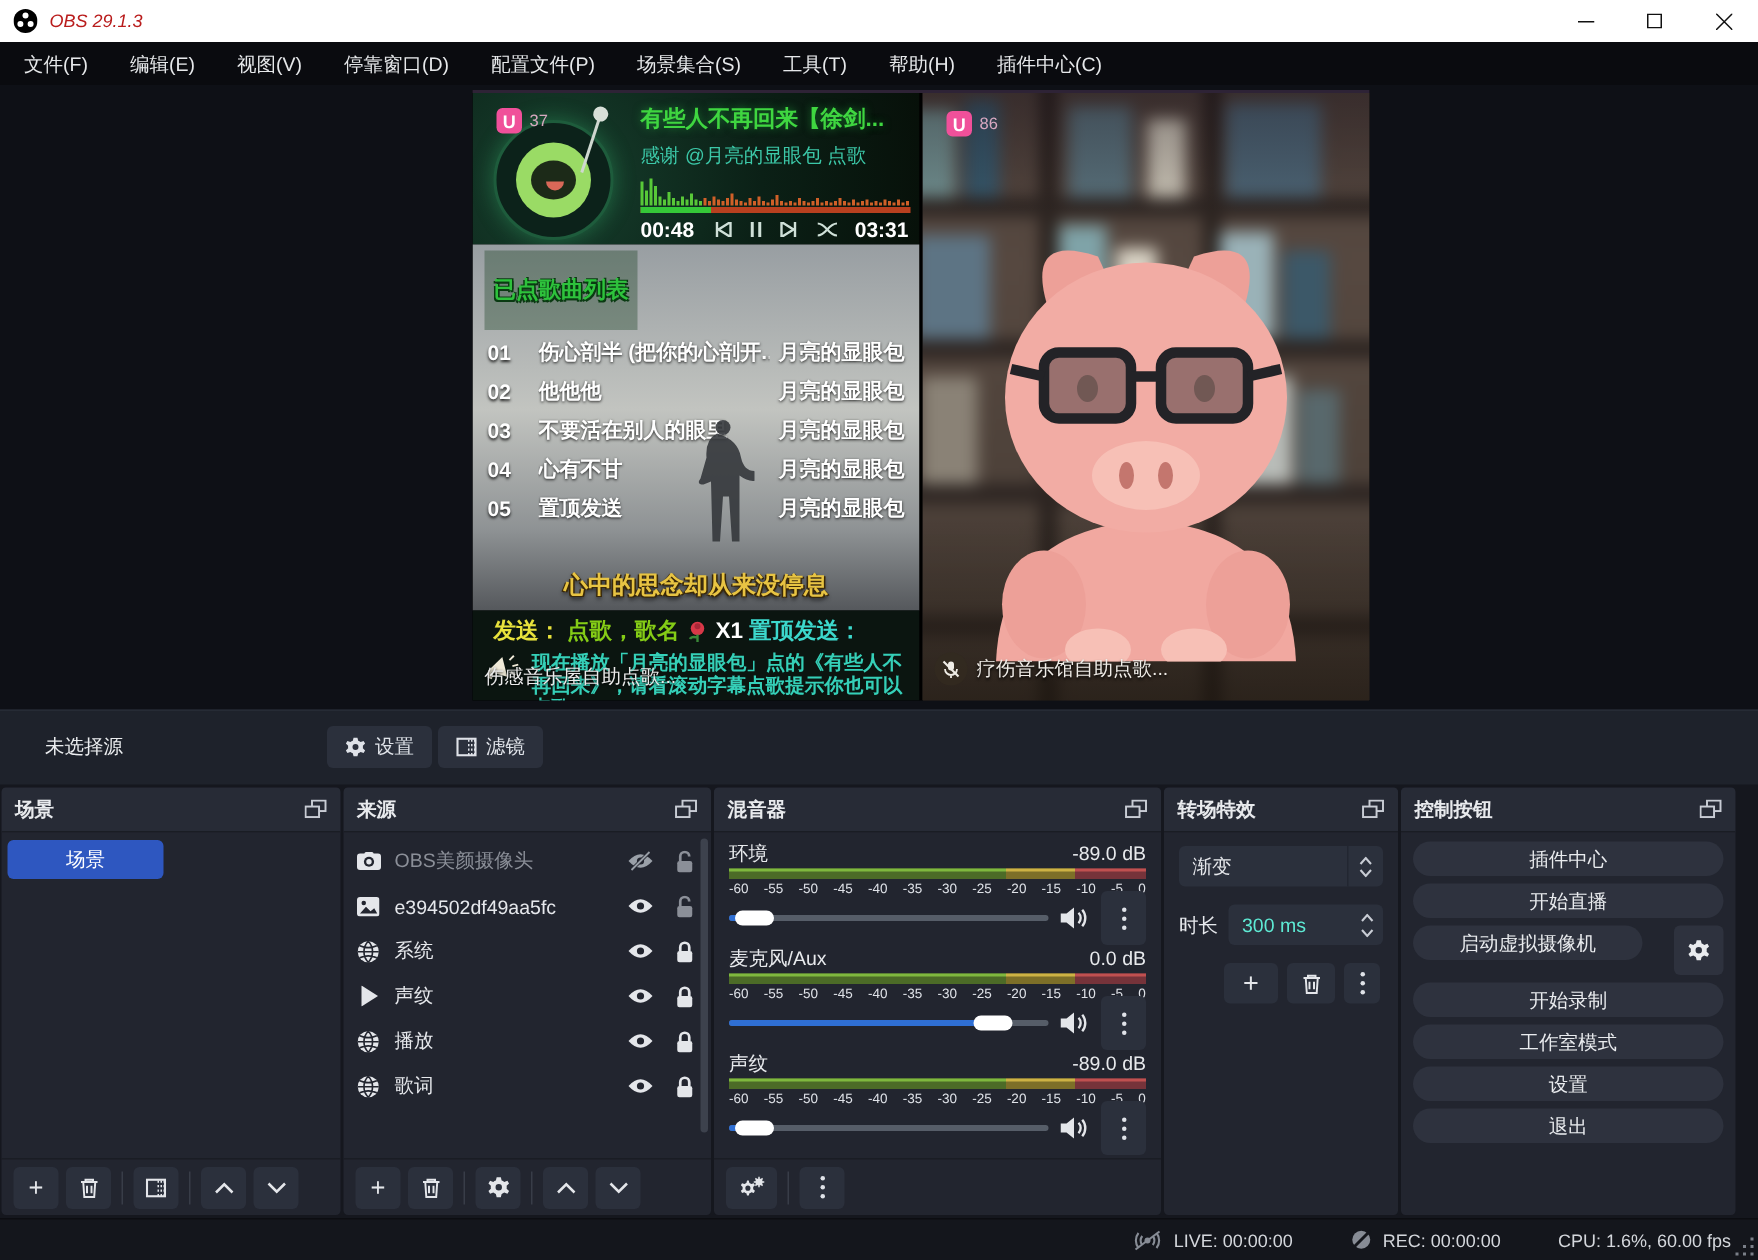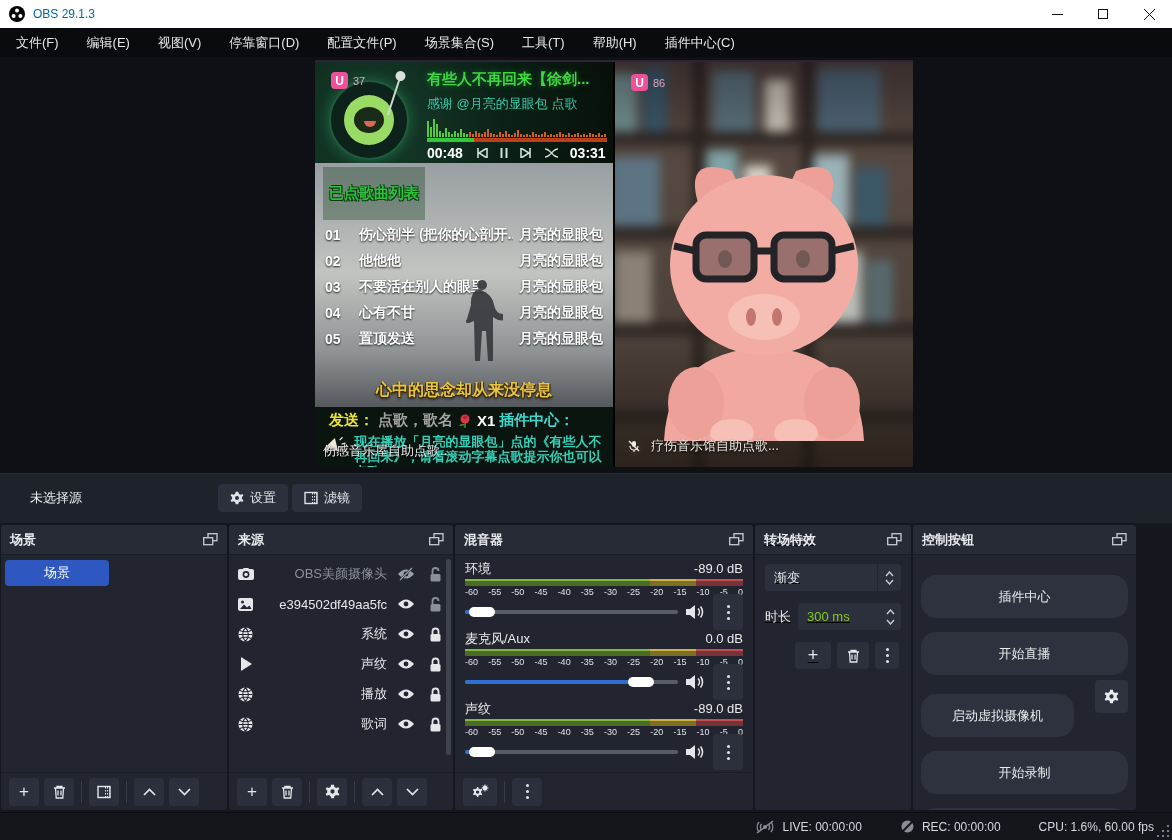--- a/index.html
+++ b/index.html
@@ -3,21 +3,21 @@
 <meta charset="utf-8">
 <style>
   * { margin:0; padding:0; box-sizing:border-box; }
   html,body { width:1172px; height:840px; overflow:hidden; background:#15171e;
     font-family:"Liberation Sans","DejaVu Sans",sans-serif; }
 
   
   .titlebar { position:absolute; left:0; top:0; width:1172px; height:28px; background:#ffffff;
     display:flex; align-items:center; }
   .obs-logo { width:16px; height:16px; margin:0 8px 0 9px; }
-  .titlebar .title { font-size:12px; color:#0369a1; }
+  .titlebar .title { font-size:12px; color:#b91c1c;font-style:italic; }
   .win-btns { margin-left:auto; display:flex; height:100%; }
   .win-btn { width:46px; height:100%; display:flex; align-items:center; justify-content:center; color:#111; }
 
   
   .menubar { position:absolute; left:0; top:28px; width:1172px; height:29px; background:#0a0b0f;
     display:flex; align-items:center; gap:0; padding-left:2px; }
   .menu-item { color:#e6e8ea; font-size:13px; padding:0 14px; line-height:29px; }
 
   
   .preview { position:absolute; left:0; top:57px; width:1172px; height:416px; background:#0e1016; }
@@ -65,21 +65,21 @@
   .pl-song { flex:1; white-space:nowrap; overflow:hidden; }
   .pl-user { margin-left:6px; }
   .silhouette { position:absolute; left:142px; bottom:42px; fill:#35383c; opacity:.9; }
   .lyric { position:absolute; left:0; bottom:6px; width:298px; text-align:center; color:#e8c443;
     font-size:16px; font-weight:bold; text-shadow:1px 1px 0 #3a2808, -1px 1px 0 #3a2808, 0 2px 3px rgba(0,0,0,.8); }
 
   
   .sendbox { position:absolute; left:0; top:345px; width:298px; height:60px; background:#0b1510; }
   .send-row1 { display:flex; align-items:center; gap:4px; padding:4px 0 0 14px; font-size:15px; font-weight:bold; }
   .send-label { color:#e8e23c; }
-  .send-cmd { color:#a3a3a3;text-align:center; }
+  .send-cmd { color:#84cc16;text-align:center; }
   .send-x1 { color:#fff; }
   .send-top { color:#3cd8cc; }
   .nowplaying { display:flex; gap:6px; padding:4px 6px 0 8px; }
   .np-text { color:#35d0b8; font-size:13px; line-height:15px; width:258px; font-weight:bold; }
   
   .player-footer { position:absolute; left:8px; bottom:7px; color:#eaeaea; font-size:13px; text-shadow:0 1px 2px #000; z-index:5; }
 
   
   .shelf-wrap { position:absolute; inset:0; overflow:hidden; background:#3a312c; }
   .shelf { position:absolute; inset:-10px; filter:blur(5px); transform:scale(1.05);
@@ -113,21 +113,21 @@
   .panel-foot { position:absolute; left:0; right:0; bottom:0; height:38px; border-top:1px solid #1a1d24;
     display:flex; align-items:center; gap:5px; padding:0 8px; }
   .tool-btn { width:30px; height:28px; background:#2b303c; border-radius:4px; display:flex;
     align-items:center; justify-content:center; color:#e4e6ea; font-size:17px; }
   .tool-sep { width:1px; height:22px; background:#383d48; margin:0 2px; }
 
   .p-scenes { width:226px; }
   .scene-item { margin:5px 4px; width:104px; height:26px; background:#2e57c0; border-radius:4px;
     color:#fff; font-size:13px; display:flex; align-items:center; justify-content:center; }
 
-  .p-sources { width:224px;text-align:right; }
+  .p-sources { width:245px; }
   .src-list { position:relative; }
   .src-row { height:30px; display:flex; align-items:center; gap:9px; padding:0 8px; }
   .src-row .lbl { flex:1; color:#e6e8ec; font-size:13px; white-space:nowrap; overflow:hidden; }
   .src-row.dim .lbl { color:#8b8f98; }
   .src-ico { width:17px; display:flex; justify-content:center; }
   .src-act { width:20px; display:flex; justify-content:center; }
   .src-scroll { position:absolute; right:2px; top:4px; width:5px; height:196px; background:#3d424d; border-radius:3px; }
 
   .p-mixer { width:298px; }
   .mix-body { padding:5px 10px 0 10px; }
@@ -143,44 +143,44 @@
     padding-top:1px; }
   .slider-row { display:flex; align-items:center; gap:8px; height:26px; }
   .slider { position:relative; flex:1; height:4px; background:#565d68; border-radius:2px; }
   .slider .fill { position:absolute; left:0; top:0; height:4px; background:#2f6fd4; border-radius:2px; }
   .slider .handle { position:absolute; top:-3px; width:26px; height:10px; background:#fff; border-radius:5px; }
   .dots-btn { width:30px; height:26px; background:#2b303c; border-radius:4px; display:flex;
     flex-direction:column; align-items:center; justify-content:center; gap:3px; }
   .dots-btn i { width:3px; height:3px; border-radius:50%; background:#dfe2e8; }
   .dots-btn.tall { height:36px; }
 
-  .p-trans { width:156px;text-decoration:underline; }
+  .p-trans { width:156px; }
   .tr-body { padding:9px 10px; }
   .tr-select { height:27px; background:#2b303c; border-radius:4px; display:flex; align-items:center; }
   .tr-select .val { flex:1; color:#e6e8ec; font-size:13px; padding-left:9px; }
   .tr-select .arrows { width:24px; border-left:1px solid #222631; display:flex; flex-direction:column;
     align-items:center; justify-content:center; gap:2px; height:100%; }
   .tr-dur { margin-top:12px; display:flex; align-items:center; gap:7px; }
   .tr-dur .dlabel { color:#e6e8ec; font-size:13px; }
   .spin { flex:1; height:27px; background:#2b303c; border-radius:4px; display:flex; align-items:center; }
-  .spin .val { flex:1; color:#84cc16; font-size:13px; padding-left:9px; }
+  .spin .val { flex:1; color:#5eead4; font-size:13px; padding-left:9px; }
   .spin .arrows { width:22px; display:flex; flex-direction:column; align-items:center; gap:4px; }
   .tr-btns { margin-top:12px; display:flex; justify-content:flex-end; gap:6px; padding-right:2px; }
   .tr-btn { height:27px; background:#2b303c; border-radius:4px; display:flex; align-items:center;
     justify-content:center; color:#e4e6ea; }
   .tr-add { width:36px; font-size:18px; }
   .tr-del { width:32px; }
   .tr-dots { width:24px; }
   .tr-dots .dcol { display:flex; flex-direction:column; gap:3px; }
   .tr-dots i { width:3px; height:3px; border-radius:50%; background:#dfe2e8; }
 
   .p-controls { width:223px; }
   .ctl-body { padding:6px 8px; }
-  .ctl-btn { height:43px; background:#2e323e; border-radius:15px; color:#e9ebee; font-size:13px;
-    display:flex; align-items:center; justify-content:center; margin-bottom:5px;margin-top:14px; }
+  .ctl-btn { height:23px; background:#2e323e; border-radius:15px; color:#e9ebee; font-size:13px;
+    display:flex; align-items:center; justify-content:center; margin-bottom:5px; }
   .ctl-vcam { display:flex; gap:21px; margin-bottom:5px; }
   .ctl-vcam .ctl-btn { flex:1; margin-bottom:0; }
   .ctl-gear { width:33px; height:33px; background:#2e323e; border-radius:4px; color:#e9ebee;
     display:flex; align-items:center; justify-content:center; font-size:16px; }
 
   
   .statusbar { position:absolute; left:0; top:812px; width:1172px; height:28px; background:#14161c;
     border-top:1px solid #0c0d11; display:flex; align-items:center; justify-content:flex-end;
     padding-right:18px; gap:10px; color:#d4d7dc; font-size:12px; }
   .sb-group { display:flex; align-items:center; gap:7px; }
@@ -372,21 +372,21 @@
       <div class="sendbox">
         <div class="send-row1">
           <span class="send-label">发送：</span>
           <span class="send-cmd">点歌，歌名</span>
           <svg width="16" height="16" viewBox="0 0 16 16">
             <circle cx="8" cy="6" r="4.5" fill="#d83848"></circle>
             <path d="M8,10 L8,15 M8,12 Q4,11 3,13" stroke="#3a8838" stroke-width="1.6" fill="none"></path>
             <path d="M6,4.5 a2,2 0 0 1 4,0 a2,2 0 0 1 -4,0" fill="#a82838"></path>
           </svg>
           <span class="send-x1">X1</span>
-          <span class="send-top">插件中心：</span>
+          <span class="send-top">置顶发送：</span>
         </div>
         <div class="nowplaying">
           <svg width="26" height="24" viewBox="0 0 26 24">
             <path d="M2,12 L14,5 L14,19 Z" fill="#f0ead8" transform="rotate(-14 8 12)"></path>
             <path d="M3,13 l-1,5 3,1 1,-4" fill="#f0ead8"></path>
             <path d="M17,6 l3,-3 M19,10 l4,-1 M18,14 l3,2" stroke="#f0ead8" stroke-width="1.3"></path>
           </svg>
           <div class="np-text">现在播放「月亮的显眼包」点的《有些人不再回来》，请看滚动字幕点歌提示你也可以点歌</div>
         </div>
       </div>

